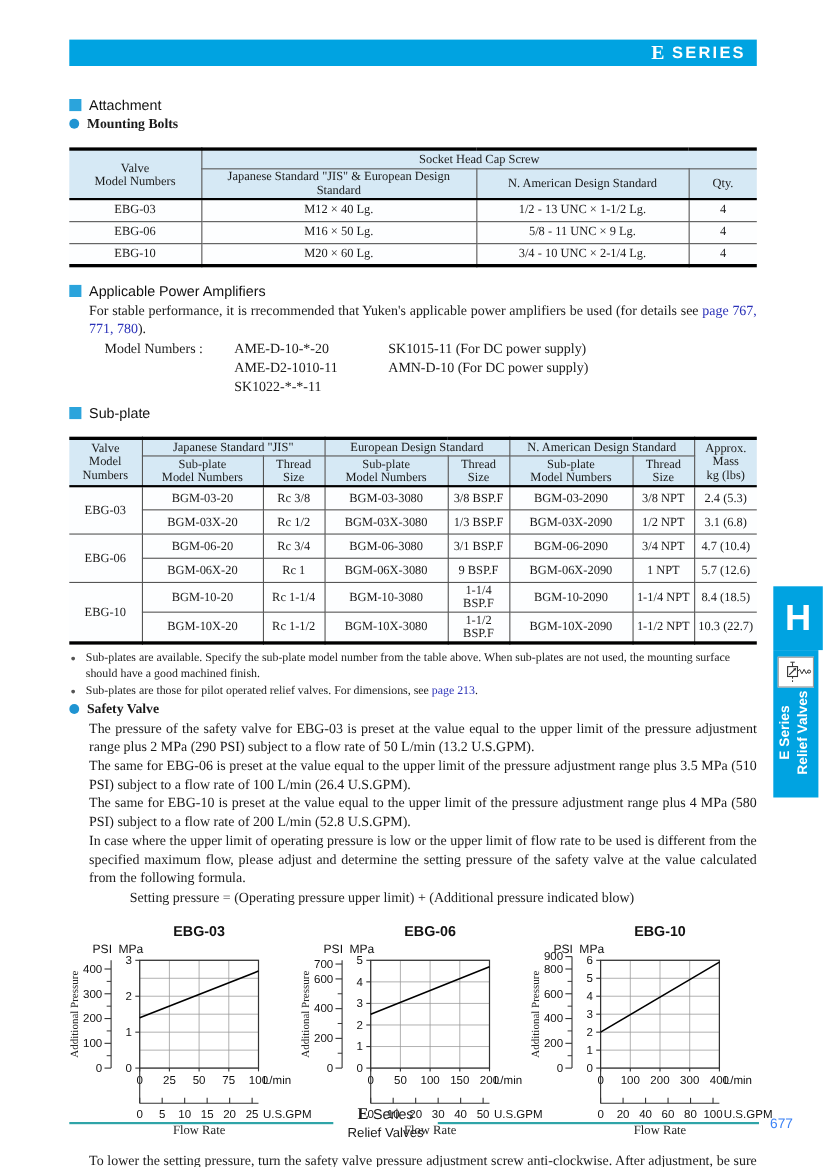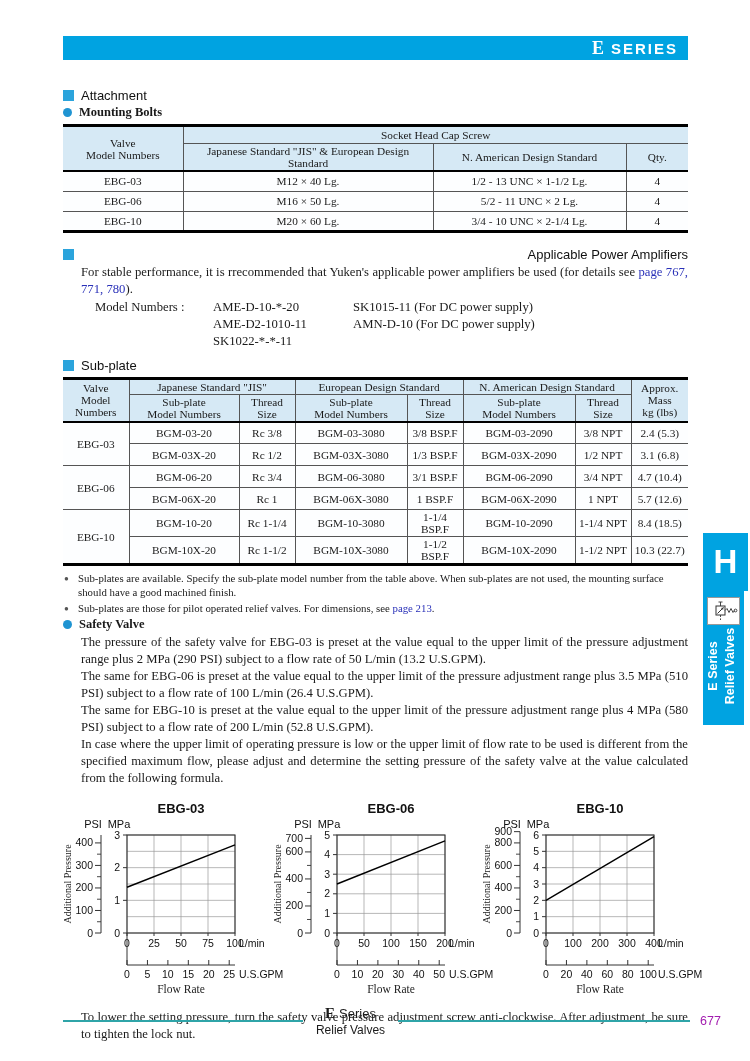--- a/index.html
+++ b/index.html
@@ -77,23 +77,23 @@
 
   
   .footer-line { position:absolute; height:0; border-top:2px solid #2fa4a8; }
   #fl-left  { left:63px;  top:1020px; width:240px; }
   #fl-right { left:398px; top:1020px; width:292px; }
   .footer-center { position:absolute; left:303px; top:1004px; width:95px; text-align:center; }
   .footer-e { font-family:"Liberation Serif",serif; font-weight:bold; font-size:15px; }
   .footer-series { font-family:"Liberation Sans",sans-serif; font-size:13px; }
   .footer-sub { font-family:"Liberation Sans",sans-serif; font-size:12px; margin-top:1px; }
   .page-num { position:absolute; left:700px; top:1014px; font-family:"Liberation Sans",sans-serif;
-              font-size:12.5px; color:#a21caf; }
-
-  .mt14{margin-top:14px;justify-content:space-between;} .mt8{margin-top:8px;} .mt4{margin-top:4px;} .mt2{margin-top:2px;} .mt6{margin-top:6px;}
+              font-size:12.5px; color:#3b82f6; }
+
+  .mt14{margin-top:14px;} .mt8{margin-top:8px;} .mt4{margin-top:14px;} .mt2{margin-top:2px;} .mt6{margin-top:6px;}
 </style>
 </head>
 <body>
 
 <div class="page">
 
   <div class="header-bar">
     <span class="header-e">E</span>
     <span class="header-rest">SERIES</span>
   </div>
@@ -131,21 +131,21 @@
       <tbody>
         <tr>
           <td>EBG-03</td>
           <td>M12 × 40 Lg.</td>
           <td>1/2 - 13 UNC × 1-1/2 Lg.</td>
           <td>4</td>
         </tr>
         <tr>
           <td>EBG-06</td>
           <td>M16 × 50 Lg.</td>
-          <td>5/2 - 11 UNC × 2 Lg.</td>
+          <td>5/8 - 11 UNC × 9 Lg.</td>
           <td>4</td>
         </tr>
         <tr>
           <td>EBG-10</td>
           <td>M20 × 60 Lg.</td>
           <td>3/4 - 10 UNC × 2-1/4 Lg.</td>
           <td>4</td>
         </tr>
       </tbody>
     </table>
@@ -239,21 +239,21 @@
           <td>BGM-06-3080</td>
           <td>3/1 BSP.F</td>
           <td>BGM-06-2090</td>
           <td>3/4 NPT</td>
           <td>4.7 (10.4)</td>
         </tr>
         <tr>
           <td>BGM-06X-20</td>
           <td>Rc 1</td>
           <td>BGM-06X-3080</td>
-          <td>1 BSP.F</td>
+          <td>9 BSP.F</td>
           <td>BGM-06X-2090</td>
           <td>1 NPT</td>
           <td>5.7 (12.6)</td>
         </tr>
         <tr>
           <td rowspan="2">EBG-10</td>
           <td>BGM-10-20</td>
           <td>Rc 1-1/4</td>
           <td>BGM-10-3080</td>
           <td>1-1/4 BSP.F</td>
@@ -286,20 +286,21 @@
 
     <div class="sub-h mt2">
       <span class="dot-bullet"></span>
       <span>Safety Valve</span>
     </div>
 
     <p class="body mt2">The pressure of the safety valve for EBG-03 is preset at the value equal to the upper limit of the pressure adjustment range plus 2 MPa (290 PSI) subject to a flow rate of 50 L/min (13.2 U.S.GPM).</p>
     <p class="body">The same for EBG-06 is preset at the value equal to the upper limit of the pressure adjustment range plus 3.5 MPa (510 PSI) subject to a flow rate of 100 L/min (26.4 U.S.GPM).</p>
     <p class="body">The same for EBG-10 is preset at the value equal to the upper limit of the pressure adjustment range plus 4 MPa (580 PSI) subject to a flow rate of 200 L/min (52.8 U.S.GPM).</p>
     <p class="body">In case where the upper limit of operating pressure is low or the upper limit of flow rate to be used is different from the specified maximum flow, please adjust and determine the setting pressure of the safety valve at the value calculated from the following formula.</p>
+    <p class="formula">Setting pressure = (Operating pressure upper limit) + (Additional pressure indicated blow)</p>
 
     <div class="charts-row" id="charts-row">
       <div class="chart-block"><svg width="206" height="202">
             <text x="118" y="12" class="ct-title" text-anchor="middle">EBG-03</text>
             <text x="30" y="27" class="ct-unit" text-anchor="middle">PSI</text>
             <text x="56" y="27" class="ct-unit" text-anchor="middle">MPa</text>
             <text x="8" y="83" class="ct-ylab" text-anchor="middle" transform="rotate(-90 8 83)">Additional Pressure</text>
             <line x1="64" y1="132" x2="172" y2="132" stroke="#999" stroke-width="0.7"></line>
             <line x1="64" y1="115.66666666666667" x2="172" y2="115.66666666666667" stroke="#999" stroke-width="0.7"></line>
             <line x1="64" y1="99.33333333333334" x2="172" y2="99.33333333333334" stroke="#999" stroke-width="0.7"></line>

